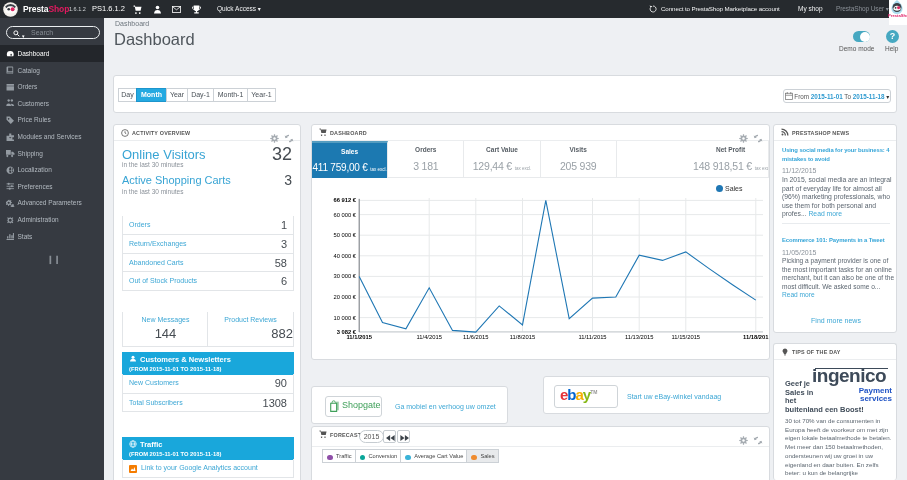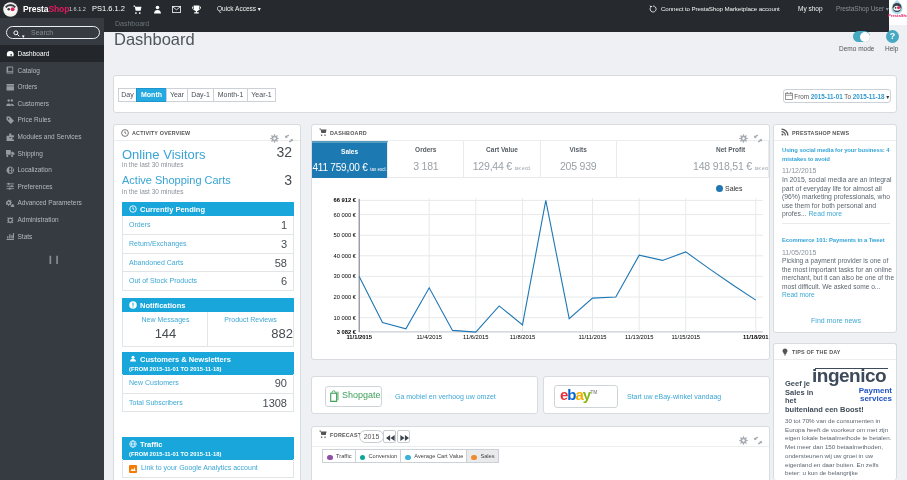--- a/index.html
+++ b/index.html
@@ -1,19 +1,19 @@
 <!DOCTYPE html>
 <html><head><meta charset="utf-8">
 <style>
 *{margin:0;padding:0;box-sizing:border-box;}
 html,body{width:907px;height:480px;overflow:hidden;}
 body{font-family:"Liberation Sans",sans-serif;background:#eef0f3;position:relative;}
 .abs{position:absolute;}
 
-#topbar{position:absolute;left:0;top:0;width:889px;height:32px;background:#262a2e;color:#fff;}
+#topbar{position:absolute;left:0;top:0;width:889px;height:18px;background:#262a2e;color:#fff;}
 #topbar .it{position:absolute;top:0;height:18px;line-height:18px;white-space:nowrap;}
 
 #sidebar{position:absolute;left:0;top:18px;width:104px;height:462px;background:#363a41;}
 #search{position:absolute;left:6px;top:8px;width:94px;height:13px;border:1px solid #eceff1;border-radius:7px;color:#878d94;font-size:7px;line-height:12px;}
 .mi{position:absolute;left:0;width:104px;height:17px;line-height:17px;color:#b4bbc2;font-size:6.5px;}
 .mi .ic{position:absolute;left:6px;top:4.5px;width:8.5px;height:8.5px;fill:#949ba2;}
 .mi span{position:absolute;left:17.5px;white-space:nowrap;}
 .mi.act{background:#23262b;color:#fff;}
 .mi.act .ic{fill:#fff;}
 
@@ -220,54 +220,45 @@
       </svg>Activity overview</div>
   <div class="picons"><svg width="24" height="9" viewBox="0 0 24 9" fill="#a6acb2">
         <path d="M7.30 3.75 L8.76 3.94 L8.76 5.06 L7.30 5.25 L7.01 5.95 L7.91 7.12 L7.12 7.91 L5.95 7.01 L5.25 7.30 L5.06 8.76 L3.94 8.76 L3.75 7.30 L3.05 7.01 L1.88 7.91 L1.09 7.12 L1.99 5.95 L1.70 5.25 L0.24 5.06 L0.24 3.94 L1.70 3.75 L1.99 3.05 L1.09 1.88 L1.88 1.09 L3.05 1.99 L3.75 1.70 L3.94 0.24 L5.06 0.24 L5.25 1.70 L5.95 1.99 L7.12 1.09 L7.91 1.88 L7.01 3.05Z" fill-rule="evenodd"></path>
         <circle cx="4.5" cy="4.5" r="1.2" fill="#fff"></circle>
         <path d="M19 1.3 A3.4 3.4 0 0 0 15.8 3.7" fill="none" stroke="#a6acb2" stroke-width="1.3"></path>
         <path d="M14.6 1.6l1.1 2.6 2.4-1.3z" stroke="none"></path>
         <path d="M19 7.7 A3.4 3.4 0 0 0 22.2 5.3" fill="none" stroke="#a6acb2" stroke-width="1.3"></path>
         <path d="M23.4 7.4l-1.1-2.6-2.4 1.3z" stroke="none"></path>
       </svg></div>
   <div class="abs" style="left:8px;top:22px;font-size:13px;color:#38a4d4;">Online Visitors</div>
-  <div class="abs" style="right:8px;top:19px;font-size:14px;color:#464c52;">32</div>
+  <div class="abs" style="right:8px;top:19px;font-size:18px;color:#464c52;">32</div>
   <div class="abs" style="left:8px;top:36px;font-size:6.5px;color:#8a9199;">in the last 30 minutes</div>
   <div class="abs" style="left:8px;top:49px;font-size:11px;color:#38a4d4;">Active Shopping Carts</div>
   <div class="abs" style="right:8px;top:47px;font-size:14px;color:#464c52;">3</div>
   <div class="abs" style="left:8px;top:63px;font-size:6.5px;color:#8a9199;">in the last 30 minutes</div>
 
-  <div class="bluebar" style="top:77px;"><svg style="vertical-align:-1.5px;margin-right:3px" width="8" height="8" viewBox="0 0 16 16" fill="none" stroke="#fff" stroke-width="1.8">
-        <circle cx="8" cy="8" r="6.5"></circle>
-        <path d="M8 4.5V8l2.5 1.5"></path>
-      </svg>Currently Pending</div>
   <div class="ltable" style="top:90.5px;">
     <div class="lrow">
         <span class="k">Orders</span>
         <span class="v">1</span>
       </div>
     <div class="lrow">
         <span class="k">Return/Exchanges</span>
         <span class="v">3</span>
       </div>
     <div class="lrow">
         <span class="k">Abandoned Carts</span>
         <span class="v">58</span>
       </div>
     <div class="lrow">
         <span class="k">Out of Stock Products</span>
         <span class="v">6</span>
       </div>
   </div>
 
-  <div class="bluebar" style="top:173px;"><svg style="vertical-align:-1.5px;margin-right:3px" width="8" height="8" viewBox="0 0 16 16">
-        <circle cx="8" cy="8" r="7.5" fill="#fff"></circle>
-        <rect x="7" y="3.5" width="2" height="6" fill="#19a7db"></rect>
-        <rect x="7" y="11" width="2" height="2" fill="#19a7db"></rect>
-      </svg>Notifications</div>
   <div class="ltable" style="top:186.5px;height:35px;">
     <div style="position:absolute;left:0;top:0;width:50%;height:100%;border-right:1px solid #e2e5e8;"></div>
     <div class="abs" style="left:0;top:4px;width:50%;text-align:center;font-size:7px;color:#3da7d5;">New Messages</div>
     <div class="abs" style="left:50%;top:4px;width:50%;text-align:center;font-size:7px;color:#3da7d5;">Product Reviews</div>
     <div class="abs" style="left:0;top:14px;width:50%;text-align:center;font-size:13px;color:#464c52;">144</div>
     <div class="abs" style="left:50%;top:14px;width:50%;text-align:right;font-size:13px;color:#464c52;">882</div>
   </div>
 
   <div class="bluebar" style="top:227px;"><svg style="vertical-align:-1px;margin-right:3px" width="8" height="8" viewBox="0 0 16 16" fill="#fff">
         <circle cx="8" cy="4.5" r="3"></circle>
@@ -368,21 +359,21 @@
         <text x="210.5" y="161" font-size="5.8" text-anchor="middle" fill="#000">11/8/2015</text>
         <text x="280.5" y="161" font-size="5.8" text-anchor="middle" fill="#000">11/11/2015</text>
         <text x="327.2" y="161" font-size="5.8" text-anchor="middle" fill="#000">11/13/2015</text>
         <text x="373.8" y="161" font-size="5.8" text-anchor="middle" fill="#000">11/15/2015</text>
         <text x="443.8" y="161" font-size="5.8" text-anchor="middle" fill="#000" font-weight="bold">11/18/201</text>
         <polyline points="47.2,98.4 70.5,144.6 93.9,150.8 117.2,109.8 140.5,152.4 163.8,154.1 187.2,127.9 210.5,146.9 233.8,22.4 257.2,140.7 280.5,120.1 303.8,119.0 327.2,77.2 350.5,82.4 373.8,73.9 397.1,90.6 420.5,106.7 443.8,122.1" fill="none" stroke="#1f77b4" stroke-width="1.1"></polyline>
       </svg>
     </div>
 </div>
 
-<div class="panel" style="left:311px;top:376px;width:227px;height:38px;">
+<div class="panel" style="left:311px;top:386px;width:197px;height:38px;">
   <div class="abs" style="left:13px;top:9px;width:57px;height:21px;border:1px solid #cfd4d8;border-radius:3px;"></div>
   <svg class="abs" style="left:17px;top:13px" width="11" height="13" viewBox="0 0 20 24">
       <path d="M3 6h11v15H3z" fill="none" stroke="#3fa05a" stroke-width="2"></path>
       <path d="M5.5 6V4.5a3 3 0 0 1 6 0V6" fill="none" stroke="#3fa05a" stroke-width="1.6"></path>
       <path d="M13 3h5v16h-5z" fill="#3fa05a" opacity="0.5"></path>
     </svg>
   <div class="abs" style="left:30px;top:13px;font-size:9px;color:#3fa05a;">Shopgate</div>
   <div class="abs link" style="left:83px;top:16px;font-size:7px;">Ga mobiel en verhoog uw omzet</div>
 </div>
 <div class="panel" style="left:543px;top:376px;width:227px;height:38px;">

